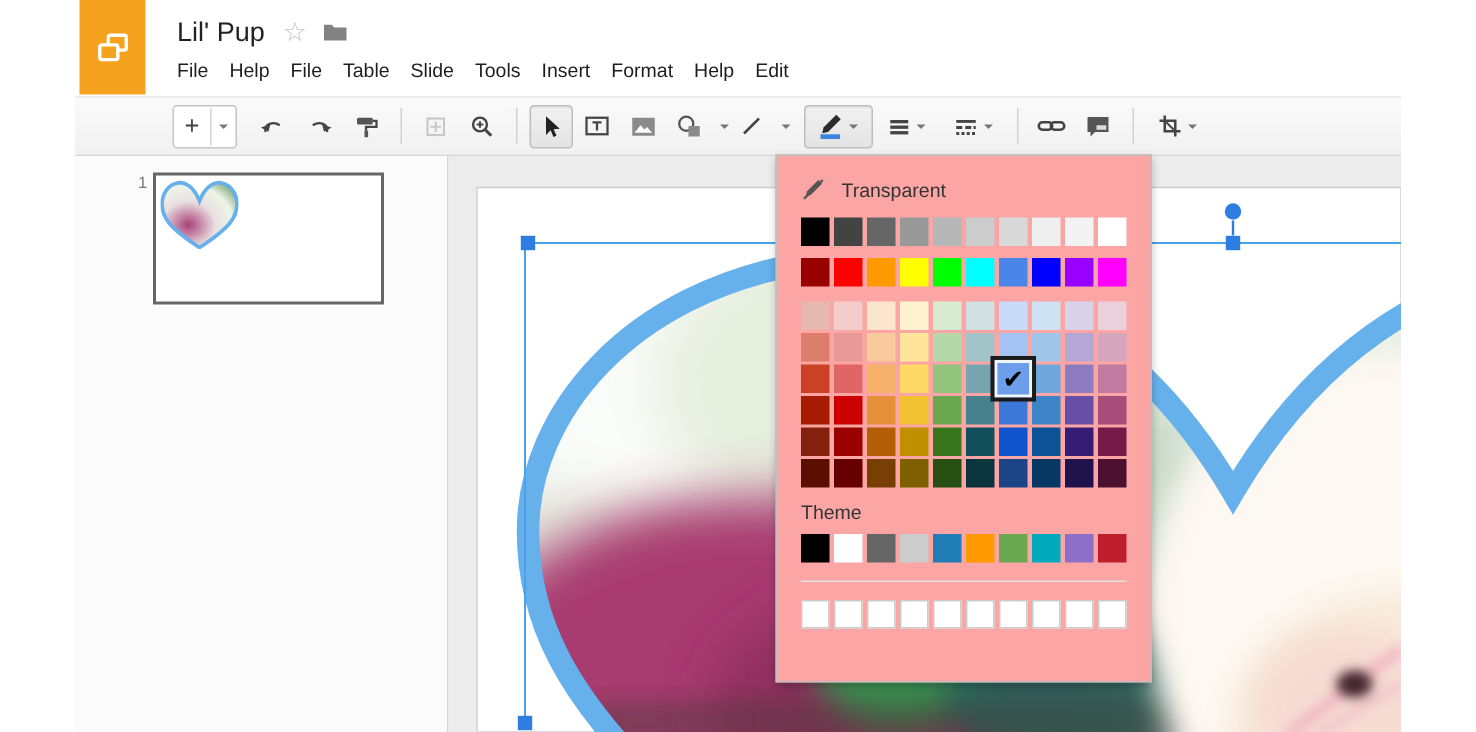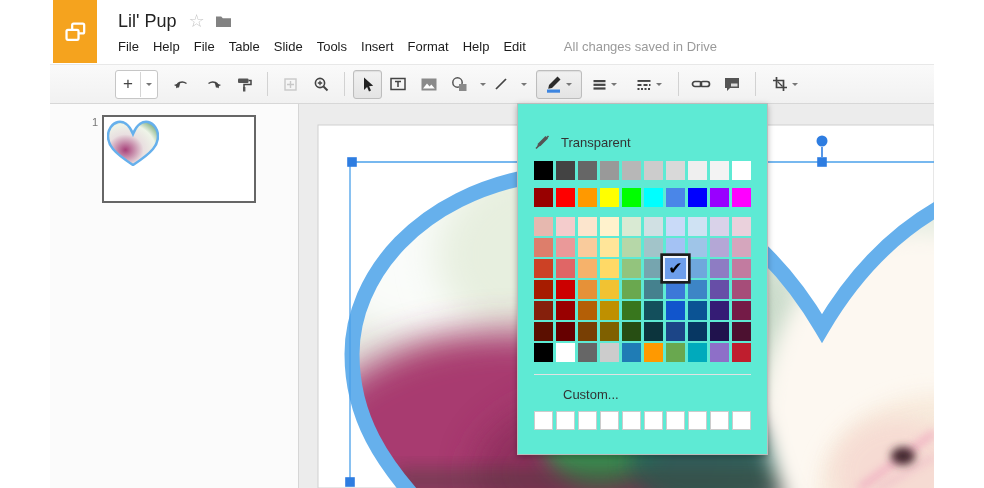--- a/index.html
+++ b/index.html
@@ -38,23 +38,23 @@
   
   .filmstrip{position:absolute;left:0;top:104px;width:249px;height:384px;background:#fbfbfb;
              border-right:1px solid #d6d6d6;box-sizing:border-box;}
   .slide-num{position:absolute;left:42px;top:12px;font-size:11px;color:#777;}
   .thumb{position:absolute;left:52px;top:11px;width:150px;height:84px;background:#fff;
          border:2px solid #666;}
   .canvas{position:absolute;left:249px;top:104px;width:635px;height:384px;background:#ececec;overflow:hidden;}
   .scene{position:absolute;left:0;top:0;}
 
   
-  .popup{position:absolute;left:467px;top:103px;width:251px;height:352px;background:#5eead4;
+  .popup{position:absolute;left:467px;top:103px;width:251px;height:352px;background:#fca5a5;
          border:1px solid #bcbcbc;box-shadow:0 2px 6px rgba(0,0,0,.28);box-sizing:border-box;
-         z-index:30;padding:29px 0 0 16px;}
+         z-index:30;padding:13px 0 0 16px;}
   .transparent-row{display:flex;align-items:center;gap:11px;margin-bottom:10px;height:18px;}
   .transparent-label{font-size:13px;color:#333;}
   .srow{display:flex;gap:3px;margin-bottom:8px;}
   .srow.contig{margin-bottom:2px;}
   .srow.brights{margin-bottom:10px;}
   .swatch{width:19px;height:19px;flex:0 0 19px;cursor:pointer;position:relative;
           display:flex;align-items:center;justify-content:center;font-size:13px;line-height:19px;}
   .swatch.empty{background:#fff;border:1px solid #ccc;box-sizing:border-box;}
   .swatch.checked{transform:scale(1.32);outline:2px solid #1b1b1b;
                   box-shadow:inset 0 0 0 1.5px rgba(255,255,255,.9);z-index:2;color:#000;font-weight:bold;}
@@ -89,21 +89,20 @@
     <span>File</span>
     <span>Help</span>
     <span>File</span>
     <span>Table</span>
     <span>Slide</span>
     <span>Tools</span>
     <span>Insert</span>
     <span>Format</span>
     <span>Help</span>
     <span>Edit</span>
-    <span class="save-status">All changes saved in Drive</span>
   </div>
 
   <div class="toolbar">
     <div class="tbtn bordered" style="padding:0;">
       <span class="plusglyph">+</span>
       <span class="splitcaret">
           <span class="caret" style="margin:4px 0 0 0;"></span>
         </span>
     </div>
     <div style="width:8px"></div>
@@ -388,35 +387,35 @@
         <div class="swatch" style="background: rgb(120, 63, 4);"></div>
         <div class="swatch" style="background: rgb(127, 96, 0);"></div>
         <div class="swatch" style="background: rgb(39, 78, 19);"></div>
         <div class="swatch" style="background: rgb(12, 52, 61);"></div>
         <div class="swatch" style="background: rgb(28, 69, 135);"></div>
         <div class="swatch" style="background: rgb(7, 55, 99);"></div>
         <div class="swatch" style="background: rgb(32, 18, 77);"></div>
         <div class="swatch" style="background: rgb(76, 17, 48);"></div>
       </div>
 
+    <div class="section-label">Theme</div>
     <div class="srow">
         <div class="swatch" style="background: rgb(0, 0, 0);"></div>
         <div class="swatch" style="background: rgb(255, 255, 255);"></div>
         <div class="swatch" style="background: rgb(102, 102, 102);"></div>
         <div class="swatch" style="background: rgb(204, 204, 204);"></div>
         <div class="swatch" style="background: rgb(31, 124, 181);"></div>
         <div class="swatch" style="background: rgb(255, 153, 0);"></div>
         <div class="swatch" style="background: rgb(105, 168, 79);"></div>
         <div class="swatch" style="background: rgb(0, 170, 188);"></div>
         <div class="swatch" style="background: rgb(142, 111, 200);"></div>
         <div class="swatch" style="background: rgb(191, 30, 46);"></div>
       </div>
 
     <div class="divider"></div>
-    <div class="custom-label">Custom...</div>
     <div class="srow">
         <div class="swatch empty"></div>
         <div class="swatch empty"></div>
         <div class="swatch empty"></div>
         <div class="swatch empty"></div>
         <div class="swatch empty"></div>
         <div class="swatch empty"></div>
         <div class="swatch empty"></div>
         <div class="swatch empty"></div>
         <div class="swatch empty"></div>

